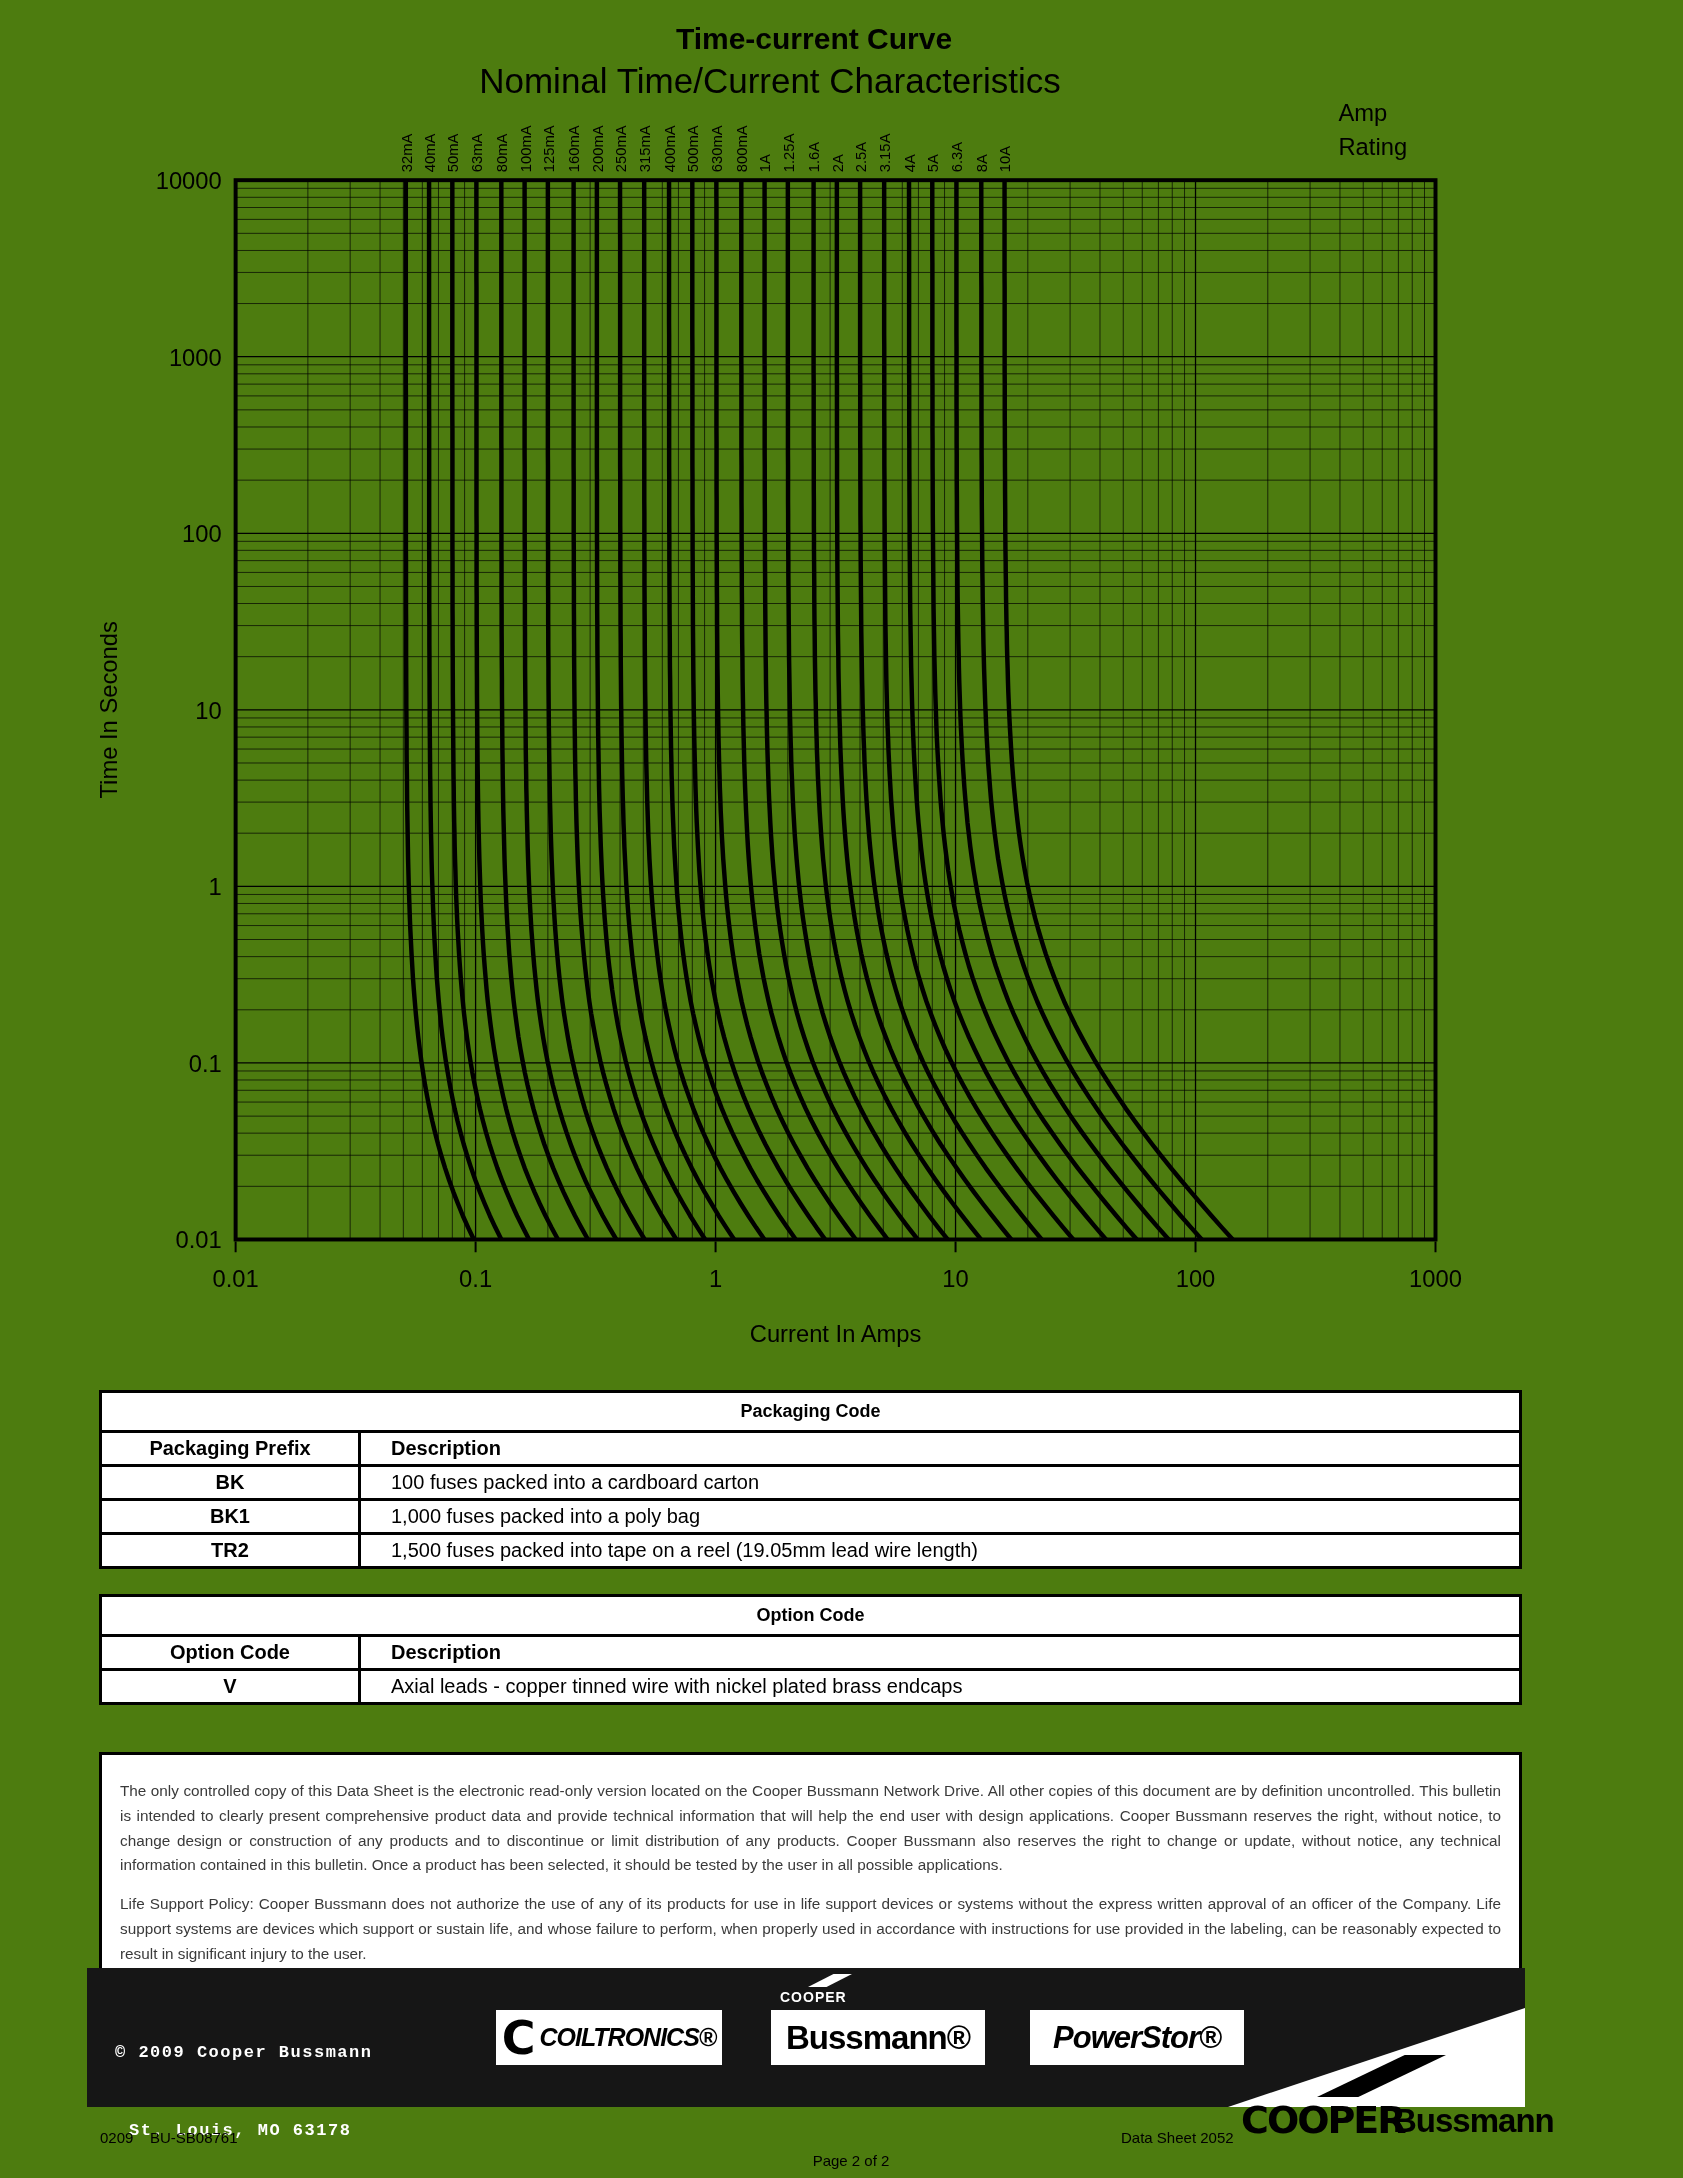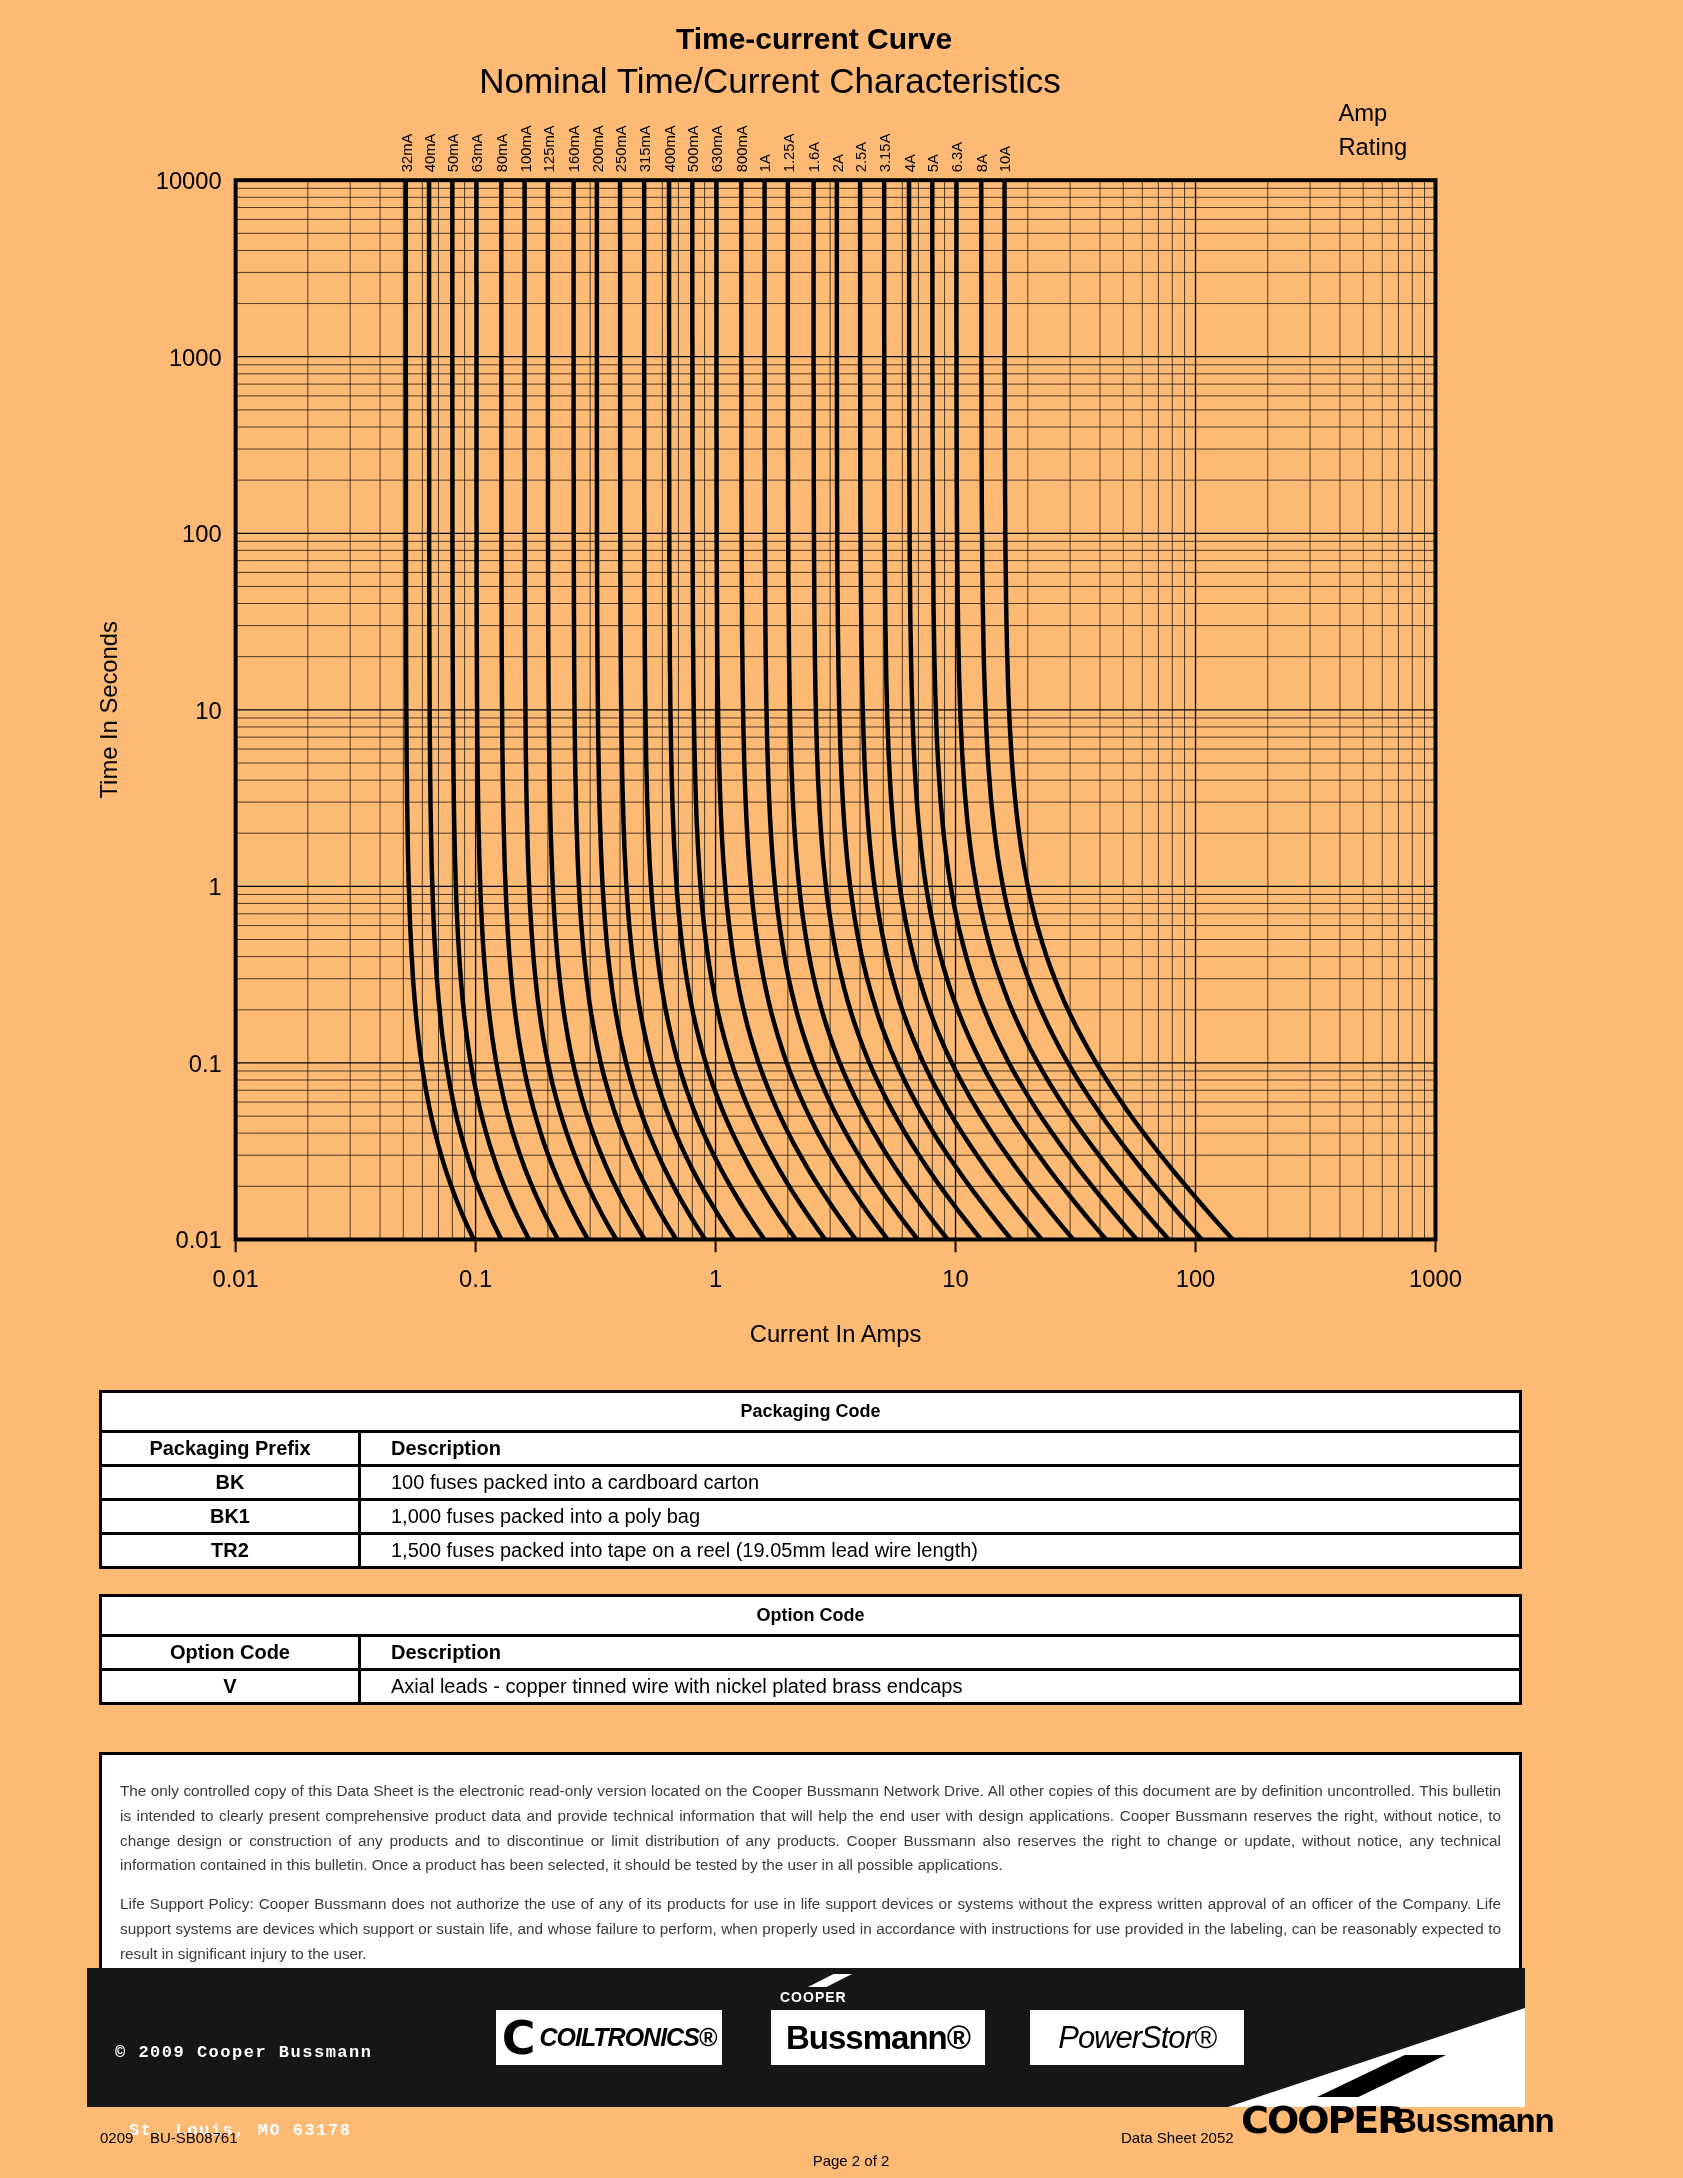--- a/index.html
+++ b/index.html
@@ -1,16 +1,16 @@
 <!DOCTYPE html>
 <html><head>
 <meta charset="utf-8">
 <style>
   html,body{margin:0;padding:0;background:#fff;}
-  .page{position:relative;width:1683px;height:2178px;background:#fdba74;overflow:hidden;
+  .page{position:relative;width:1683px;height:2178px;background:#4d7c0f;overflow:hidden;
         font-family:"Liberation Sans", sans-serif;color:#000;}
   .chart-title{position:absolute;top:22px;left:0;width:1628px;text-align:center;
         font-size:30px;font-weight:bold;}
   .chart-subtitle{position:absolute;top:61px;left:0;width:1540px;text-align:center;
         font-size:35px;font-weight:normal;}
   #chart{position:absolute;left:0;top:0;}
 
   
   .dtable{position:absolute;left:99px;width:1423px;border-collapse:collapse;table-layout:fixed;
         background:#fff;}
@@ -38,21 +38,21 @@
   .copyright .indent{padding-left:14px;}
   .logo-box{position:absolute;top:42px;height:55px;background:#fff;display:flex;
         align-items:center;justify-content:center;}
   .coiltronics-box{left:409px;width:226px;}
   .c-glyph{font-weight:900;font-size:46px;line-height:1;margin-right:4px;
         font-family:"DejaVu Sans", sans-serif;}
   .coiltronics-text{font-weight:900;font-style:italic;font-size:25px;letter-spacing:-1px;}
   .bussmann-box{left:684px;width:214px;}
   .bussmann-text{font-weight:900;font-size:33px;letter-spacing:-1px;}
   .powerstor-box{left:943px;width:214px;}
-  .powerstor-text{font-weight:400;font-style:italic;font-size:31px;letter-spacing:-1px;}
+  .powerstor-text{font-weight:700;font-style:italic;font-size:31px;letter-spacing:-1px;}
   .mini-cooper{position:absolute;left:693px;top:6px;width:119px;height:36px;}
   .mini-slash{position:absolute;left:28px;top:0;width:44px;height:13px;background:#fff;
         clip-path:polygon(0 100%, 58% 0, 100% 0, 42% 100%);}
   .mini-cooper-text{position:absolute;left:0;top:15px;color:#fff;font-weight:900;
         font-size:14px;letter-spacing:1px;}
   .bar-cut{position:absolute;right:0;bottom:0;width:297px;height:99px;background:#fff;
         clip-path:polygon(100% 0, 100% 100%, 0 100%);}
 
   
   .cooper-logo{position:absolute;left:1233px;top:2041px;width:327px;height:119px;}

